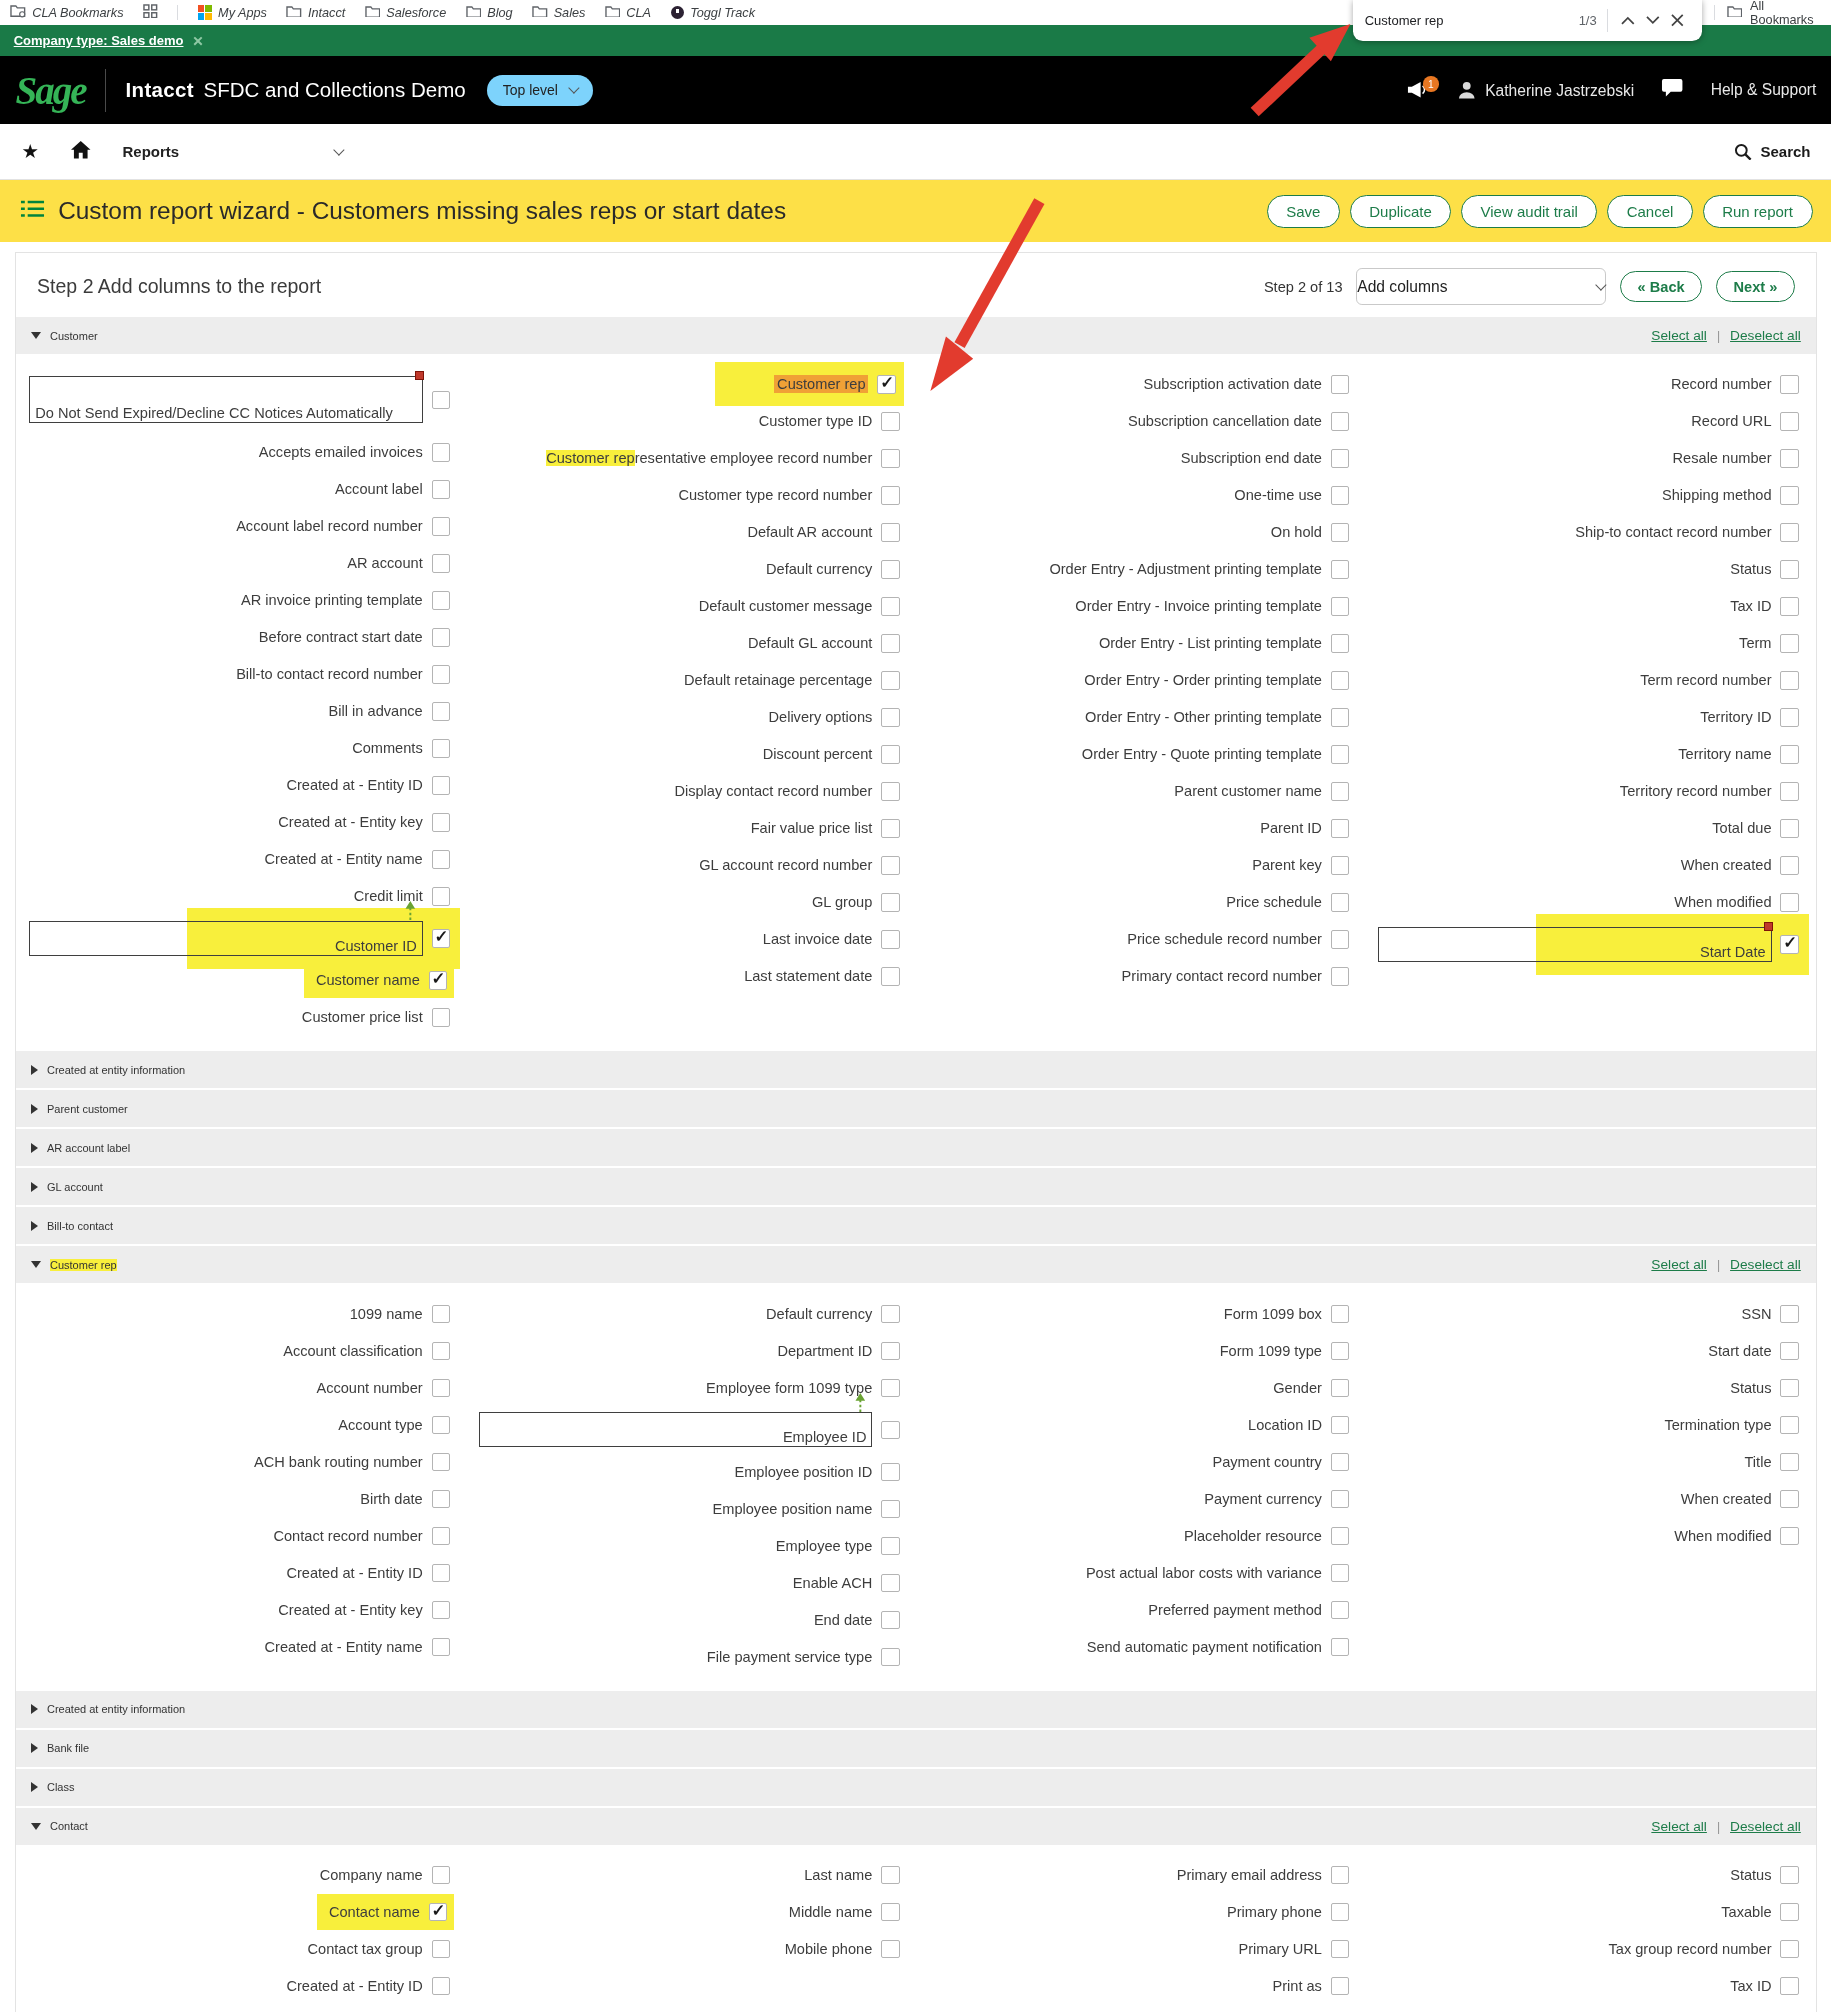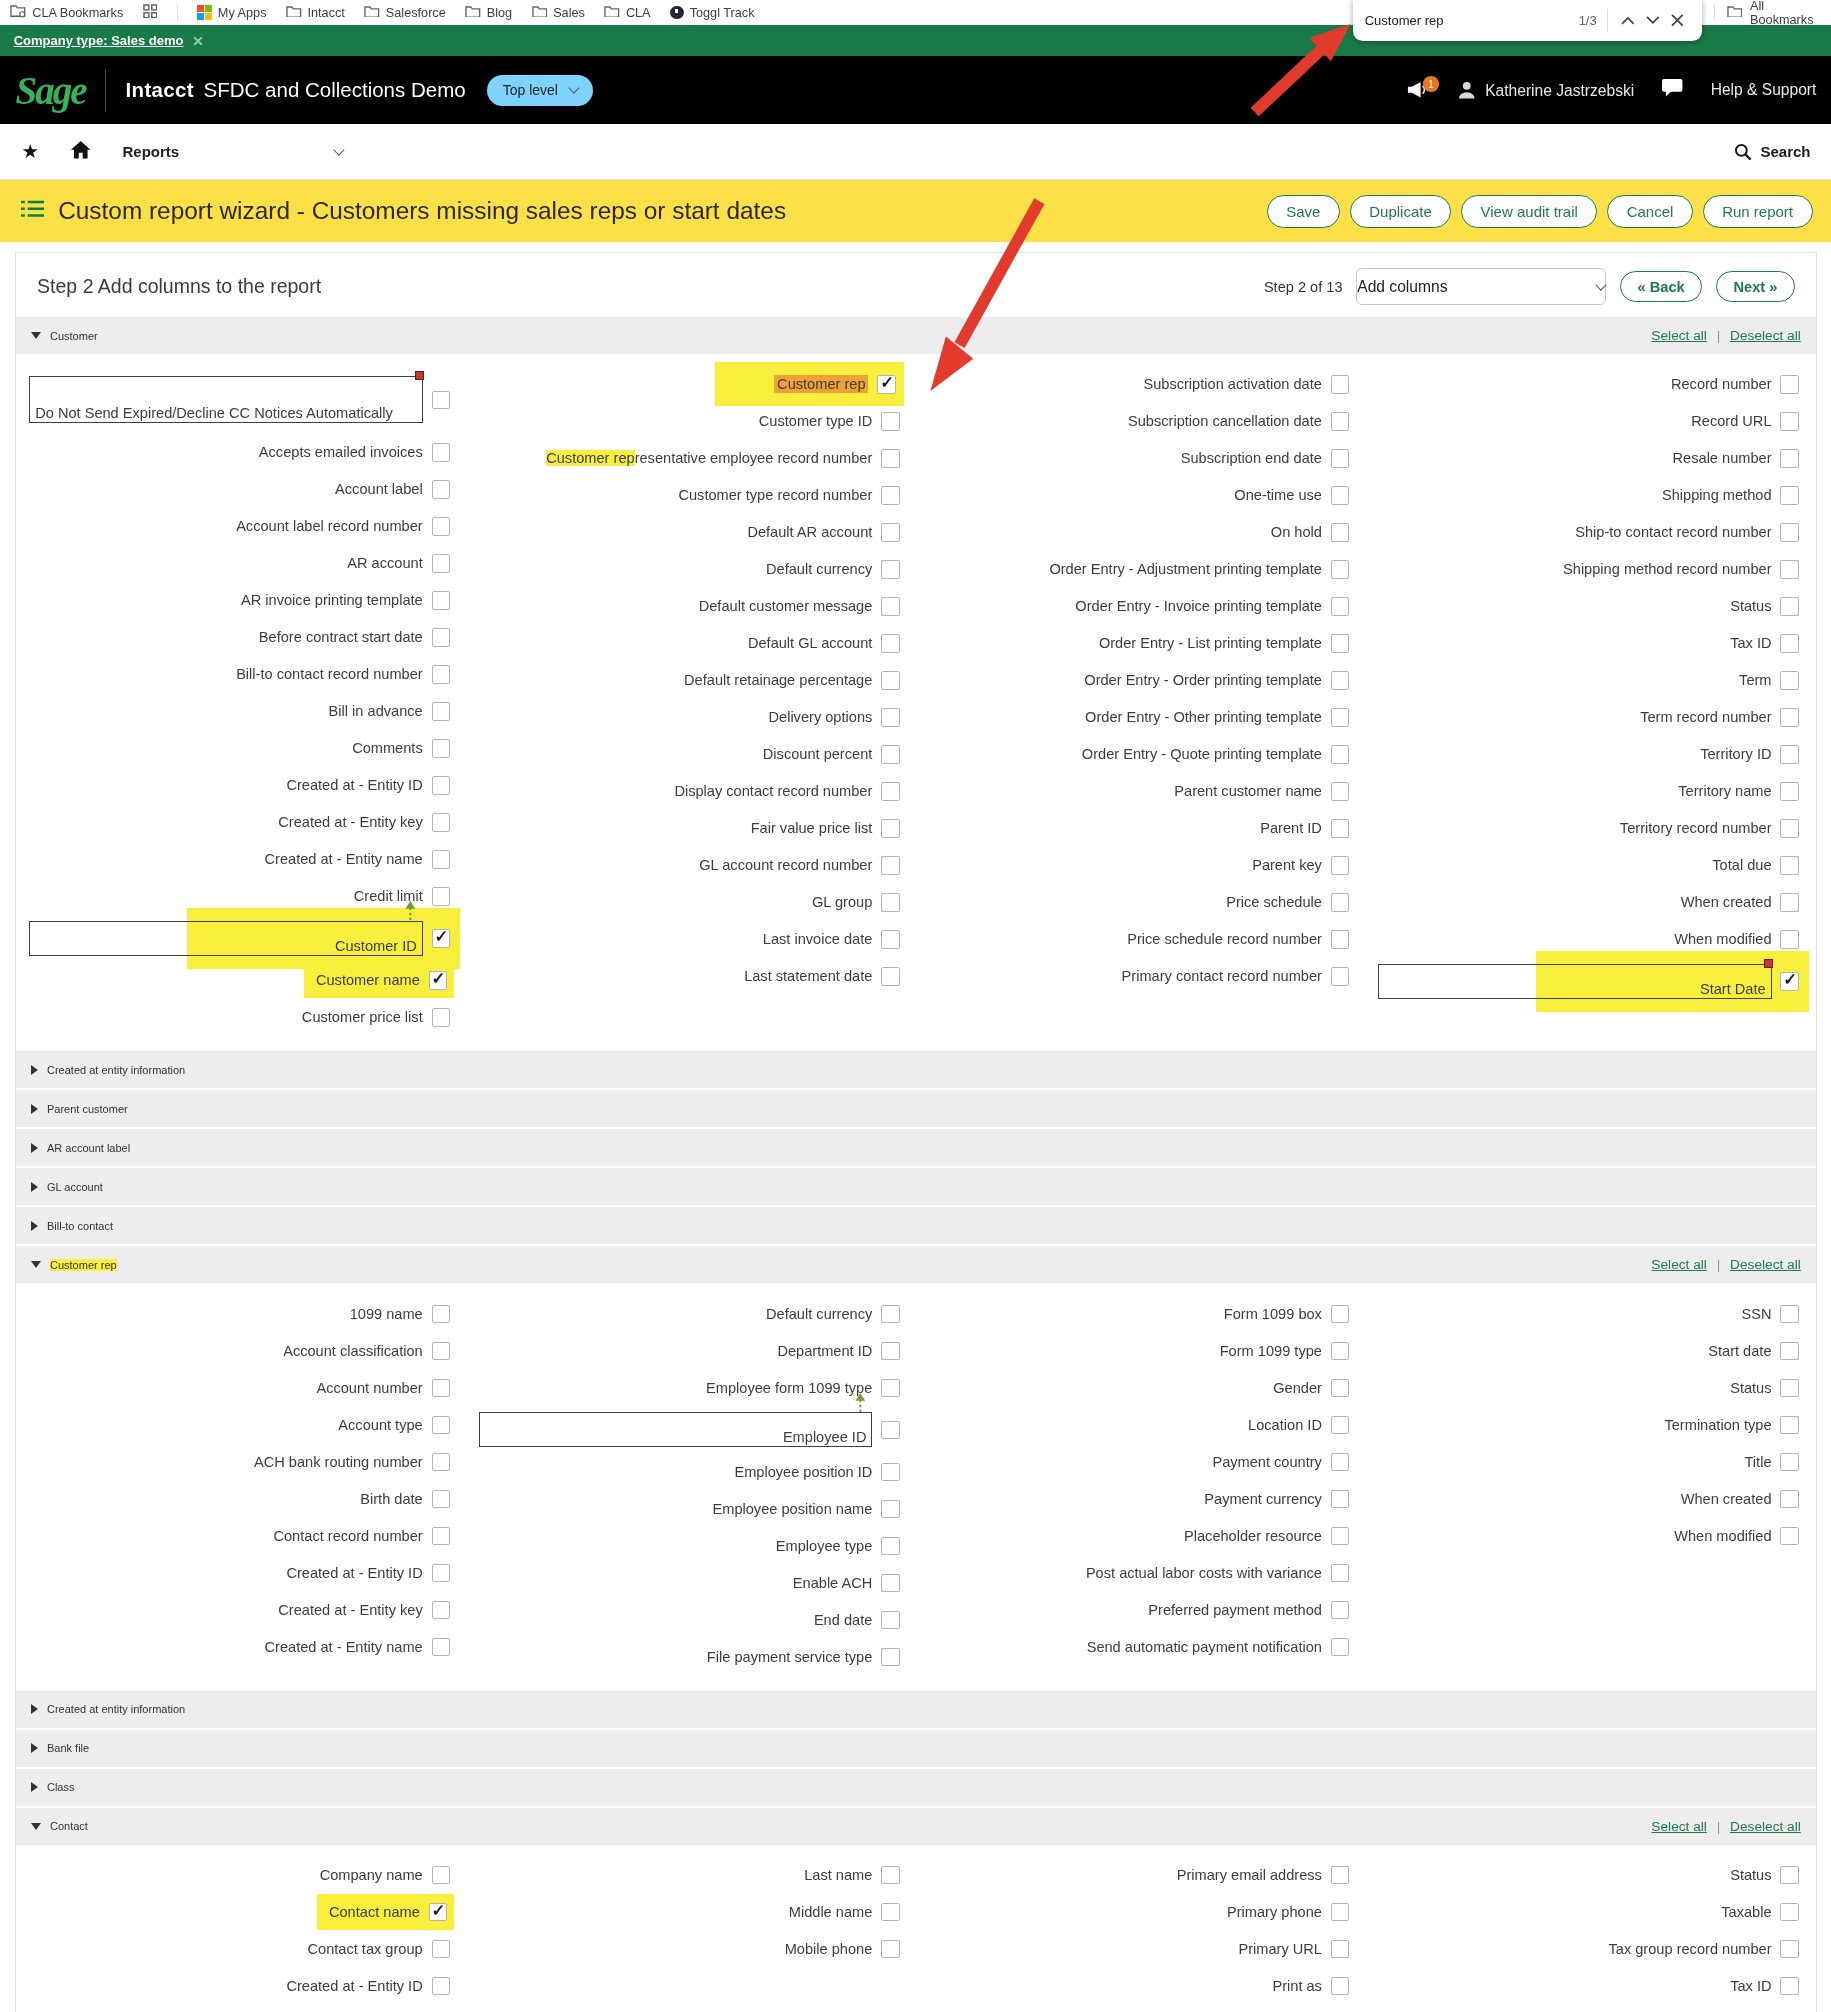--- a/index.html
+++ b/index.html
@@ -2,21 +2,21 @@
 <html><head>
 <meta charset="utf-8">
 <style>
   * { box-sizing: border-box; margin: 0; padding: 0; }
   html,body { width:1832px; height:2013px; overflow:hidden; background:#fff;
     font-family:"Liberation Sans", sans-serif; position:relative; }
 
   
   .bm-bar { height:25px; background:#fff; display:flex; align-items:center; padding:0 9.8px; gap:19.5px;
     font-size:12.7px; color:#3c4043; position:relative; z-index:5; }
-  .bm-item { display:flex; align-items:center; gap:5.9px; white-space:nowrap; }
+  .bm-item { display:flex; align-items:center; gap:5.9px; white-space:nowrap;font-style:italic; }
   .bm-sep { width:1px; height:15.6px; background:#dadce0; }
   .ms { display:grid; grid-template-columns:6.8px 6.8px; grid-template-rows:6.8px 6.8px; gap:1px; }
   .ms i { display:block; }
   .ms i:nth-child(1){background:#f25022;} .ms i:nth-child(2){background:#7fba00;}
   .ms i:nth-child(3){background:#00a4ef;} .ms i:nth-child(4){background:#ffb900;}
   .toggl { width:13.7px; height:13.7px; border-radius:50%; background:#2c2233; position:relative; }
   .toggl::after { content:""; position:absolute; left:5.4px; top:2.9px; width:2.9px; height:4.9px; background:#fff; }
   .all-bm { position:absolute; left:1714px; top:0; height:25px; display:flex; align-items:center; gap:7.8px; width:117px; overflow:hidden; }
   .all-bm .bm-sep { margin-right:3.9px; }
 
@@ -564,24 +564,20 @@
             </div>
             <div class="item-row">
               <span class="lbl">Shipping method</span>
               <span class="checkbox"></span>
             </div>
             <div class="item-row">
               <span class="lbl">Ship-to contact record number</span>
               <span class="checkbox"></span>
             </div>
             <div class="item-row">
-              <span class="lbl">Shipping method record number</span>
-              <span class="checkbox"></span>
-            </div>
-            <div class="item-row">
               <span class="lbl">Status</span>
               <span class="checkbox"></span>
             </div>
             <div class="item-row">
               <span class="lbl">Tax ID</span>
               <span class="checkbox"></span>
             </div>
             <div class="item-row">
               <span class="lbl">Term</span>
               <span class="checkbox"></span>

